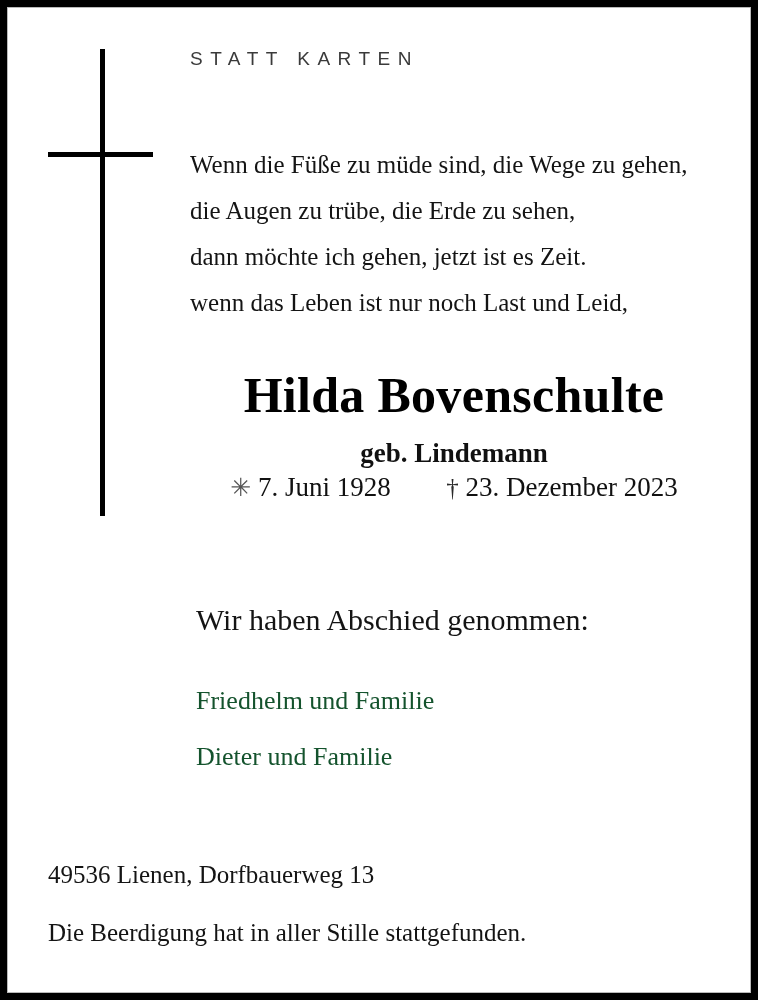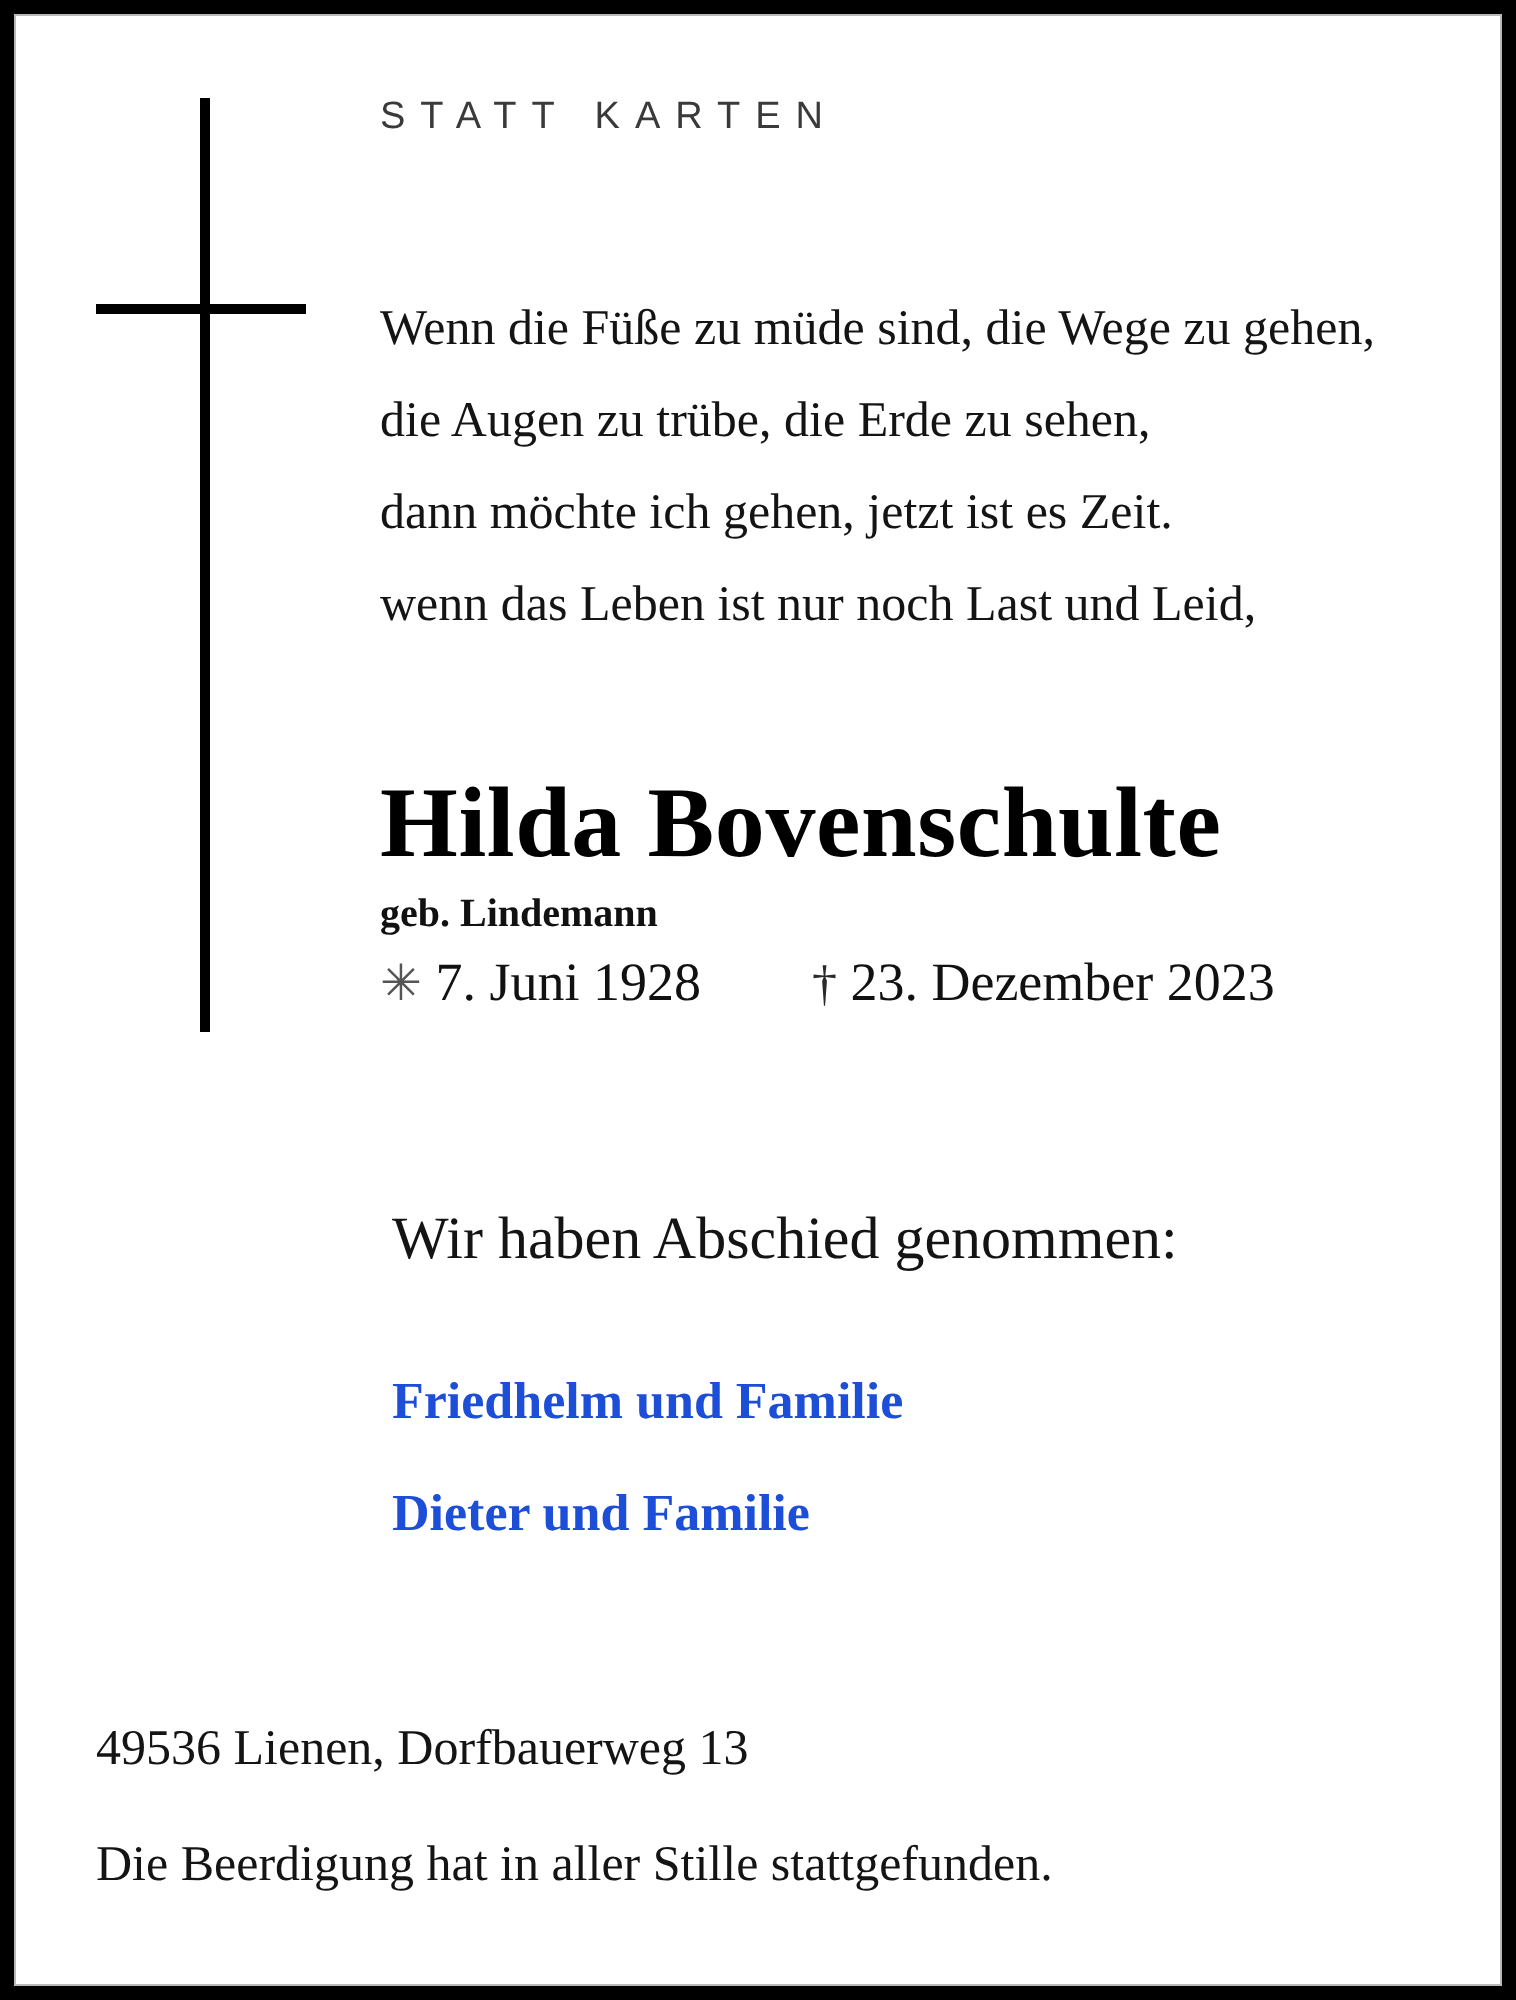--- a/index.html
+++ b/index.html
@@ -90,35 +90,35 @@
   .poem-line {
     font-size: 25px;
     line-height: 46px;
     color: #141414;
     white-space: nowrap;
   }
 
   .name-block {
     position: absolute;
     left: 0;
-    top: 374px;
+    top: 358px;
     width: 528px;
-    text-align: left;
+    text-align: center;
   }
   .deceased-name {
     font-size: 50px;
     font-weight: 700;
     letter-spacing: 0.3px;
     line-height: 58px;
     color: #000000;
     white-space: nowrap;
   }
   .maiden-name {
-    margin-top: 0;
-    font-size: 20px;
+    margin-top: 12px;
+    font-size: 27px;
     font-weight: 600;
     line-height: 34px;
     color: #111111;
   }
   .dates-line {
     margin-top: 0;
     font-size: 27px;
     line-height: 34px;
     color: #111111;
     white-space: nowrap;
@@ -144,23 +144,23 @@
   }
 
   .mourners {
     position: absolute;
     left: 6px;
     top: 665px;
     width: 520px;
   }
   .mourner-line {
     font-size: 26px;
-    font-weight: 700;
+    font-weight: 400;
     line-height: 56px;
-    color: #1d4ed8;
+    color: #14532d;
     white-space: nowrap;
   }
 
   
   .footer {
     position: absolute;
     left: 40px;
     top: 838px;
     width: 680px;
   }

